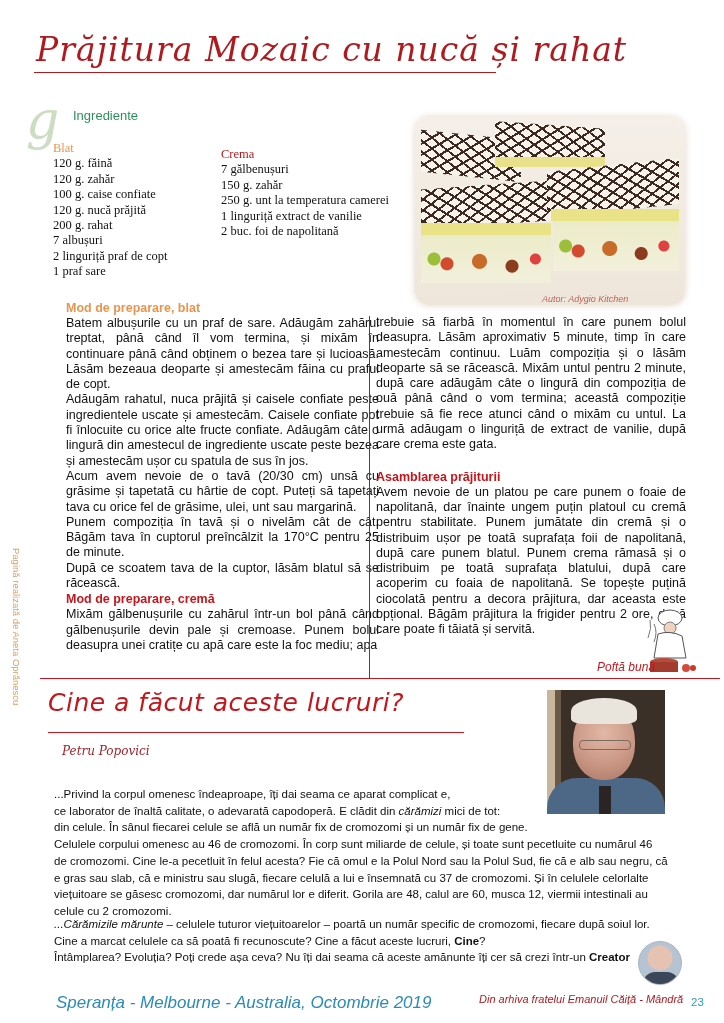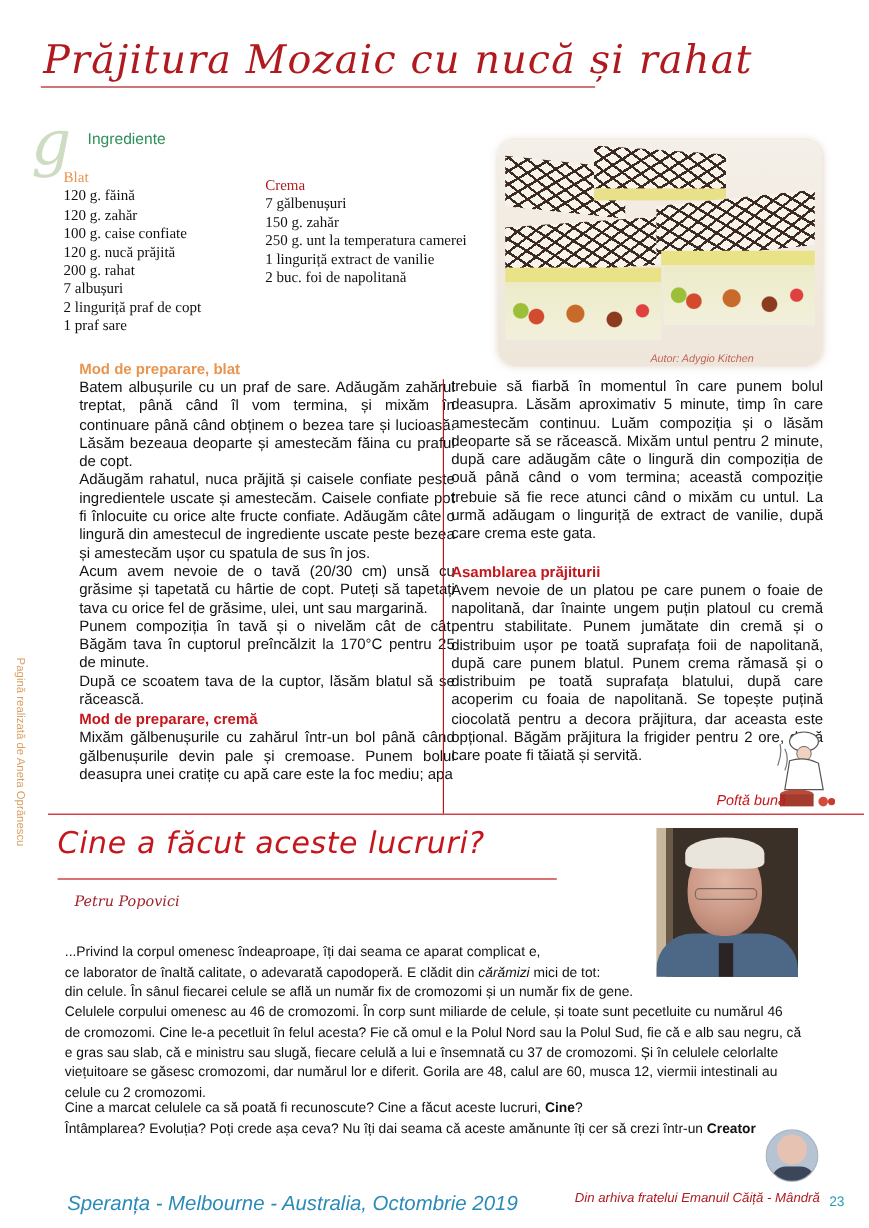--- a/index.html
+++ b/index.html
@@ -232,20 +232,21 @@
   <span class="line"><span>ce laborator de înaltă calitate, o adevarată capodoperă. E clădit din </span><span class="it">cărămizi</span><span> mici de tot:</span></span>
   <span class="line">din celule. În sânul fiecarei celule se află un număr fix de cromozomi și un număr fix de gene.</span>
   <span class="line">Celulele corpului omenesc au 46 de cromozomi. În corp sunt miliarde de celule, și toate sunt pecetluite cu numărul 46</span>
   <span class="line">de cromozomi. Cine le-a pecetluit în felul acesta? Fie că omul e la Polul Nord sau la Polul Sud, fie că e alb sau negru, că</span>
   <span class="line">e gras sau slab, că e ministru sau slugă, fiecare celulă a lui e însemnată cu 37 de cromozomi. Și în celulele celorlalte</span>
   <span class="line">viețuitoare se găsesc cromozomi, dar numărul lor e diferit. Gorila are 48, calul are 60, musca 12, viermii intestinali au</span>
   <span class="line">celule cu 2 cromozomi.</span>
 </div>
 
 <div class="abs article2" style="width:640px;">
+  <span class="line" style="display:block;white-space:nowrap;"><span class="it">...Cărămizile mărunte</span><span> – celulele tuturor viețuitoarelor – poartă un număr specific de cromozomi, fiecare după soiul lor.</span></span>
   <span class="line" style="display:block;white-space:nowrap;"><span>Cine a marcat celulele ca să poată fi recunoscute? Cine a făcut aceste lucruri, </span><span class="b">Cine</span><span>?</span></span>
   <span class="line" style="display:block;white-space:nowrap;"><span>Întâmplarea? Evoluția? Poți crede așa ceva? Nu îți dai seama că aceste amănunte îți cer să crezi într-un </span><span class="b">Creator</span></span>
 </div>
 
 <div class="abs small-portrait">
   <div class="sp-suit"></div>
 </div>
 
 <div class="abs foot-left">Speranța - Melbourne - Australia, Octombrie 2019</div>
 <div class="abs foot-right">Din arhiva fratelui Emanuil Căiță - Mândră</div>

